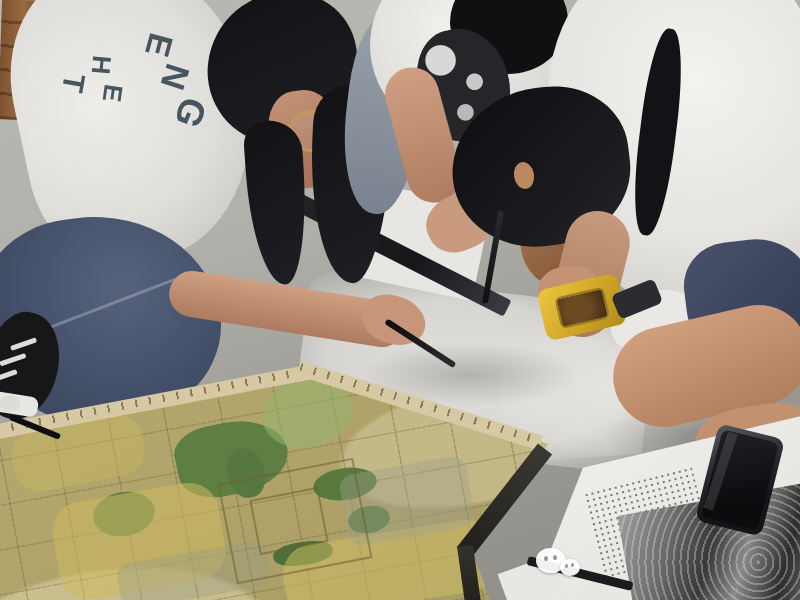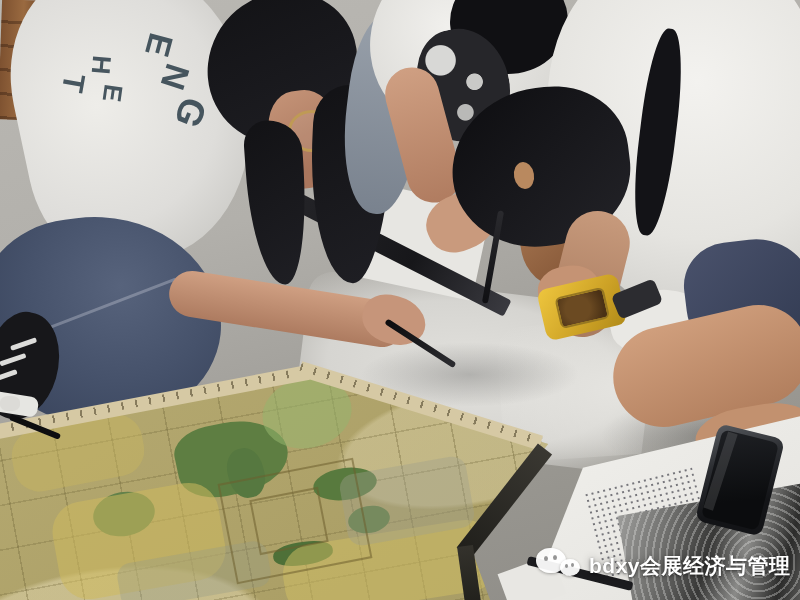--- a/index.html
+++ b/index.html
@@ -243,16 +243,15 @@
     <div class="wmicon">
       <div class="bub bub1">
         <div class="eye" style="left:8px;top:8px;width:4px;height:5px;"></div>
         <div class="eye" style="left:17px;top:7px;width:4px;height:5px;"></div>
       </div>
       <div class="bub bub2">
         <div class="eye" style="left:5px;top:5px;width:3px;height:4px;"></div>
         <div class="eye" style="left:11px;top:4px;width:3px;height:4px;"></div>
       </div>
     </div>
-    <div class="wmtext">bdxy会展经济与管理</div>
   </div>
 
 </div>
 
 </body></html>

